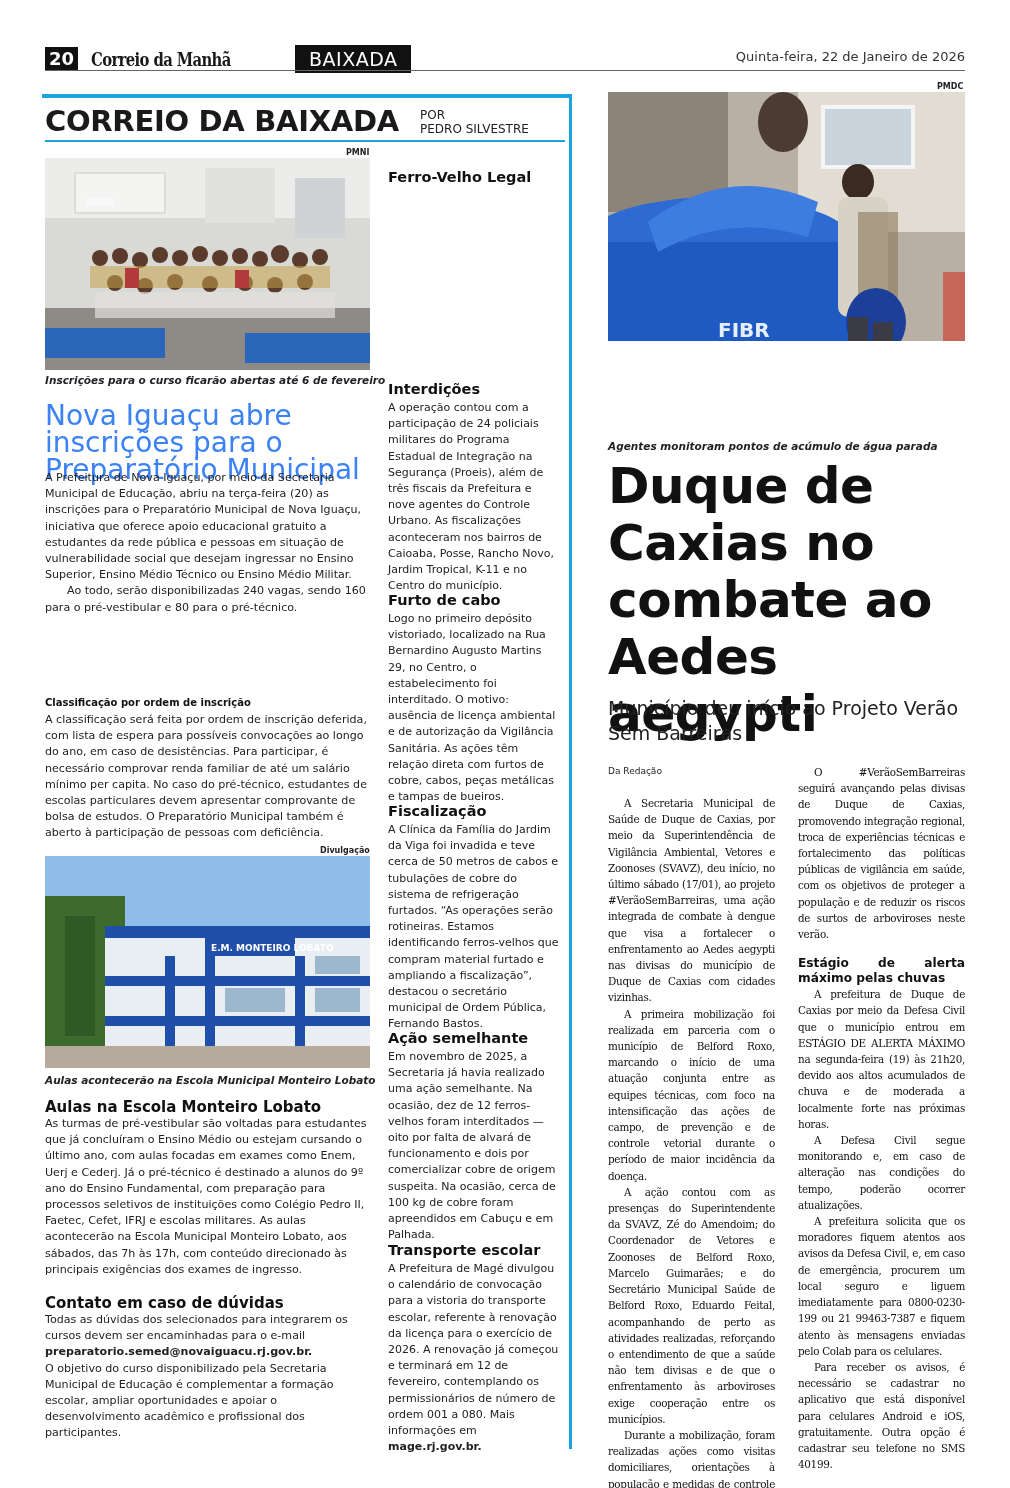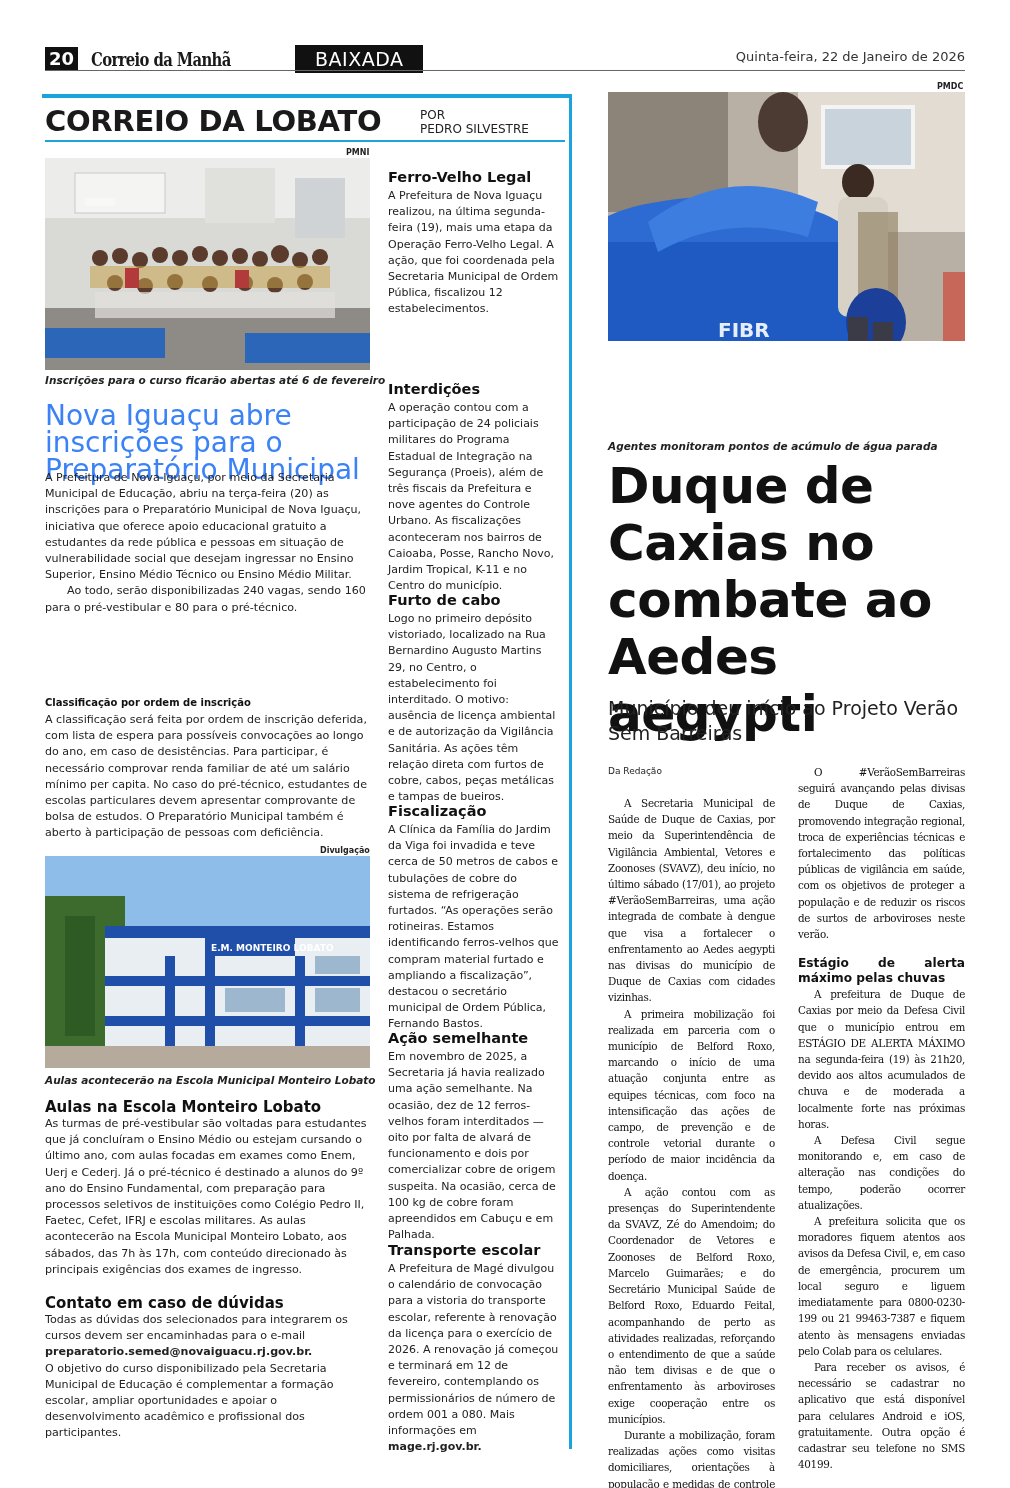--- a/index.html
+++ b/index.html
@@ -3,21 +3,21 @@
 <meta charset="utf-8">
 <style>
   * { box-sizing: border-box; margin: 0; padding: 0; }
   html, body { width: 1010px; height: 1488px; background: #fff; overflow: hidden; }
   body { position: relative; font-family: "DejaVu Sans", sans-serif; color: #1a1a1a; }
 
   
   .masthead { position: absolute; left: 45px; top: 45px; width: 920px; height: 28px; }
   .page-num { position: absolute; left: 0; top: 2px; background: #111; color: #fff; font-weight: bold; font-size: 18px; padding: 0 4px; height: 24px; line-height: 24px; }
   .paper-name { position: absolute; left: 46px; top: 2px; font-family: "DejaVu Serif", serif; font-size: 19px; font-weight: bold; letter-spacing: -0.8px; line-height: 24px; transform: scaleX(0.78); transform-origin: left; }
-  .section-badge { position: absolute; left: 250px; top: 0px; background: #111; color: #fff; font-size: 19px; padding: 0 20px; height: 28px; line-height: 28px; letter-spacing: 0.5px; }
+  .section-badge { position: absolute; left: 250px; top: 0px; background: #111; color: #fff; font-size: 19px; padding: 0 14px; height: 28px; line-height: 28px; letter-spacing: 0.5px; }
   .date { position: absolute; right: 0; top: 4px; font-size: 13px; color: #333; }
   .head-rule { position: absolute; left: 45px; top: 70px; width: 920px; height: 1px; background: #666; }
 
   
   .box-top { position: absolute; left: 42px; top: 94px; width: 530px; height: 4px; background: #1aa3dd; }
   .box-right { position: absolute; left: 569px; top: 94px; width: 3px; height: 1355px; background: #1aa3dd; }
   .box-title { position: absolute; left: 45px; top: 104px; font-size: 29px; font-weight: bold; letter-spacing: -0.3px; }
   .box-author { position: absolute; left: 420px; top: 108px; font-size: 12px; line-height: 14px; color: #222; }
   .box-rule { position: absolute; left: 45px; top: 140px; width: 520px; height: 2px; background: #1aa3dd; }
 
@@ -52,21 +52,21 @@
 <div class="masthead">
   <div class="page-num">20</div>
   <div class="paper-name">Correio da Manhã</div>
   <div class="section-badge">BAIXADA</div>
   <div class="date">Quinta-feira, 22 de Janeiro de 2026</div>
 </div>
 <div class="head-rule"></div>
 
 <div class="box-top"></div>
 <div class="box-right"></div>
-<div class="box-title">CORREIO DA LOBATO</div>
+<div class="box-title">CORREIO DA BAIXADA</div>
 <div class="box-author">
   <div>POR</div>
   <div>PEDRO SILVESTRE</div>
 </div>
 <div class="box-rule"></div>
 
 <div class="credit" style="left:346px; top:148px;">PMNI</div>
 <div class="photo" style="left:45px; top:158px; width:325px; height:212px;">
   <svg width="325" height="212" viewBox="0 0 325 212">
     <rect width="325" height="212" fill="#d9d9d6"></rect>
@@ -158,21 +158,20 @@
   <div class="body-sans">As turmas de pré-vestibular são voltadas para estudantes que já concluíram o Ensino Médio ou estejam cursando o último ano, com aulas focadas em exames como Enem, Uerj e Cederj. Já o pré-técnico é destinado a alunos do 9º ano do Ensino Fundamental, com preparação para processos seletivos de instituições como Colégio Pedro II, Faetec, Cefet, IFRJ e escolas militares. As aulas acontecerão na Escola Municipal Monteiro Lobato, aos sábados, das 7h às 17h, com conteúdo direcionado às principais exigências dos exames de ingresso.</div>
 </div>
 <div class="lcol" style="top:1294px;">
   <div class="sub" style="font-size:15px;">Contato em caso de dúvidas</div>
   <div class="body-sans"><span>Todas as dúvidas dos selecionados  para integrarem os cursos devem ser encaminhadas para o e-mail </span><span class="b">preparatorio.semed@novaiguacu.rj.gov.br.</span></div>
   <div class="body-sans">O objetivo do curso disponibilizado pela Secretaria Municipal de Educação é complementar a formação escolar, ampliar oportunidades e apoiar o desenvolvimento acadêmico e profissional dos participantes.</div>
 </div>
 
 <div class="mcol" style="top:156px;">
   <div class="sub">Ferro-Velho Legal</div>
-  <div class="body-sans">A Prefeitura de Nova Iguaçu realizou, na última segunda-feira (19), mais uma etapa da Operação Ferro-Velho Legal. A ação, que foi coordenada pela Secretaria Municipal de Ordem Pública, fiscalizou 12 estabelecimentos.</div>
 </div>
 <div class="mcol" style="top:368px;">
   <div class="sub">Interdições</div>
   <div class="body-sans">A operação contou com a participação de 24 policiais militares do Programa Estadual de Integração na Segurança (Proeis), além de três fiscais da Prefeitura e nove agentes do Controle Urbano. As fiscalizações aconteceram nos bairros de Caioaba, Posse, Rancho Novo, Jardim Tropical, K-11 e no Centro do município.</div>
 </div>
 <div class="mcol" style="top:579px;">
   <div class="sub">Furto de cabo</div>
   <div class="body-sans">Logo no primeiro depósito vistoriado, localizado na Rua Bernardino Augusto Martins 29, no Centro, o estabelecimento foi interditado. O motivo: ausência de licença ambiental e de autorização da Vigilância Sanitária. As ações têm relação direta com furtos de cobre, cabos, peças metálicas e tampas de bueiros.</div>
 </div>
 <div class="mcol" style="top:790px;">

